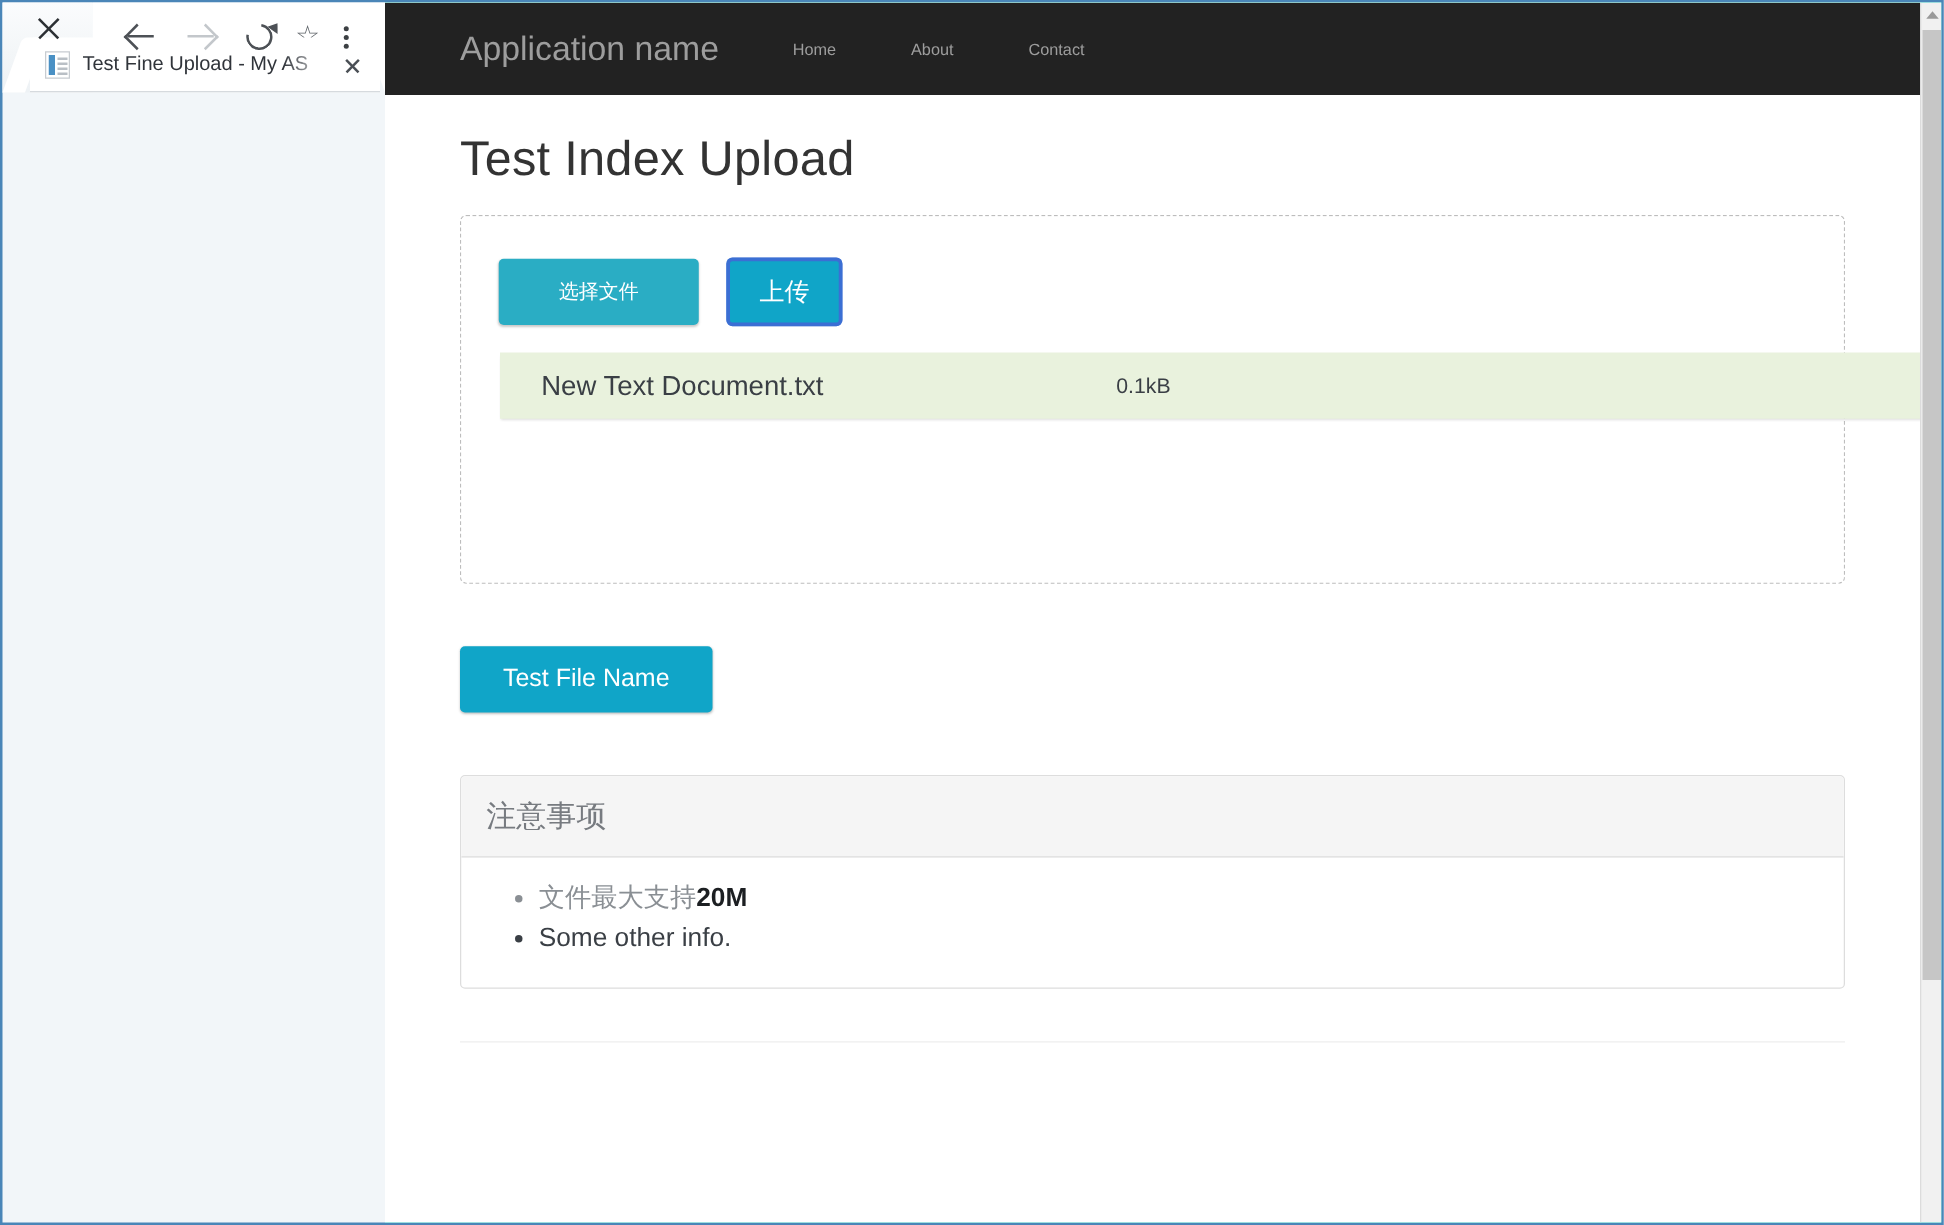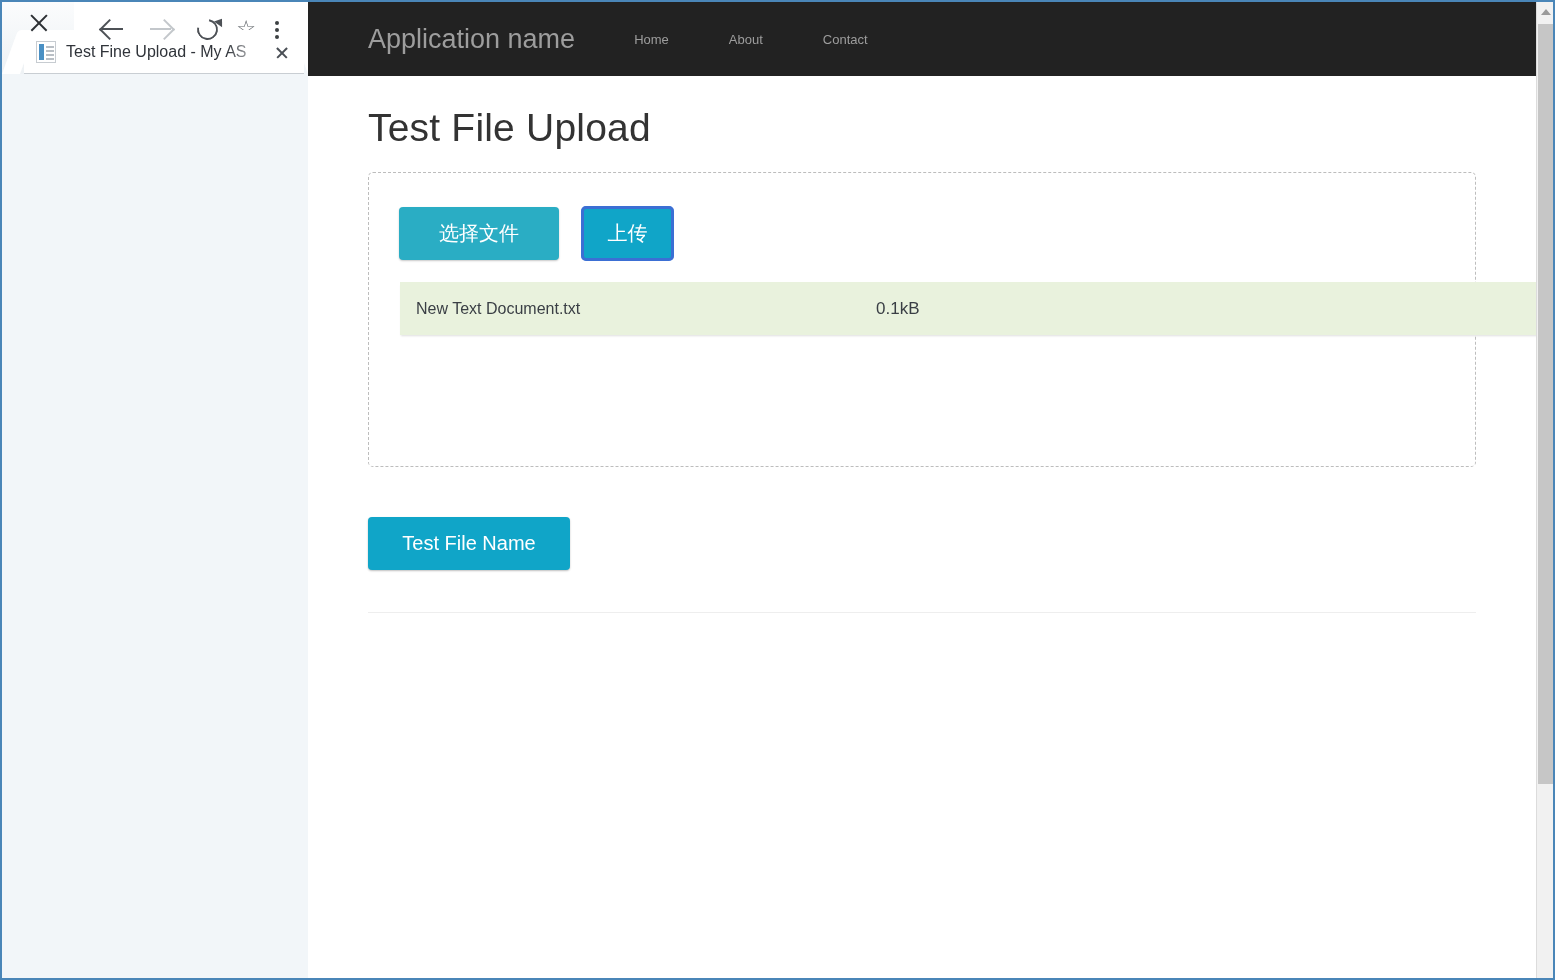--- a/index.html
+++ b/index.html
@@ -181,33 +181,33 @@
 
   .dropzone {
     border:1px dashed #bdbdbd; border-radius:5px; height:295px; position:relative; padding:34px 30px 0 30px;
   }
   .btn-row { display:flex; gap:23px; }
   .btn {
     border:none; font-family:inherit; color:#ffffff; cursor:default;
     background:#29abc6; border-radius:4px;
   }
   .btn-select {
-    width:160px; height:53px; font-size:20px; background:#2aadc4;
+    width:160px; height:53px; font-size:16px; background:#2aadc4;
     box-shadow:0 1px 2px rgba(0,0,0,.22);
   }
   .btn-upload {
     width:91px; height:53px; font-size:20px; background:#10a5c8;
     outline:3px solid #3b6fd4; outline-offset:-2px;
     box-shadow:0 0 0 1px #9fb8e8;
   }
   .file-row {
     margin-top:22px; margin-left:1px; width:1346px; height:53px; background:#e9f2dd;
     display:flex; align-items:center; box-shadow:0 2px 2px -1px rgba(0,0,0,.13);
   }
-  .file-name { font-size:16px; color:#3a3f45; margin-left:16px; width:460px; }
+  .file-name { font-size:22px; color:#3a3f45; margin-left:33px; width:460px; }
   .file-size { font-size:17px; color:#3a3f45; }
 
   .btn-test {
     margin-top:50px; width:202px; height:53px; font-size:20px; background:#10a5c8;
     box-shadow:0 1px 2px rgba(0,0,0,.25);
   }
 
   .panel {
     margin-top:50px; border:1px solid #dddddd; border-radius:4px; overflow:hidden;
   }
@@ -270,35 +270,46 @@
     <div class="page">
 
       <div class="site-nav">
         <span class="brand">Application name</span>
         <span class="nav-link">Home</span>
         <span class="nav-link">About</span>
         <span class="nav-link">Contact</span>
       </div>
 
       <div class="content">
-        <h1 class="page-title">Test File Upload</h1>
+        <h1 class="page-title">Test Index Upload</h1>
 
         <div class="dropzone">
           <div class="btn-row">
             <button class="btn btn-select">选择文件</button>
             <button class="btn btn-upload">上传</button>
           </div>
           <div class="file-row">
             <span class="file-name">New Text Document.txt</span>
             <span class="file-size">0.1kB</span>
           </div>
         </div>
 
         <button class="btn btn-test">Test File Name</button>
 
+        <div class="panel">
+          <div class="panel-heading">
+            <span class="panel-title">注意事项</span>
+          </div>
+          <div class="panel-body">
+            <ul>
+              <li class="muted"><span>文件最大支持</span><strong>20M</strong></li>
+              <li><span>Some other info.</span></li>
+            </ul>
+          </div>
+        </div>
 
         <div class="footer-rule"></div>
       </div>
     </div>
 
     <div class="scrollbar">
       <div class="sb-arrow-up"></div>
       <div class="sb-thumb"></div>
     </div>
   </div>

